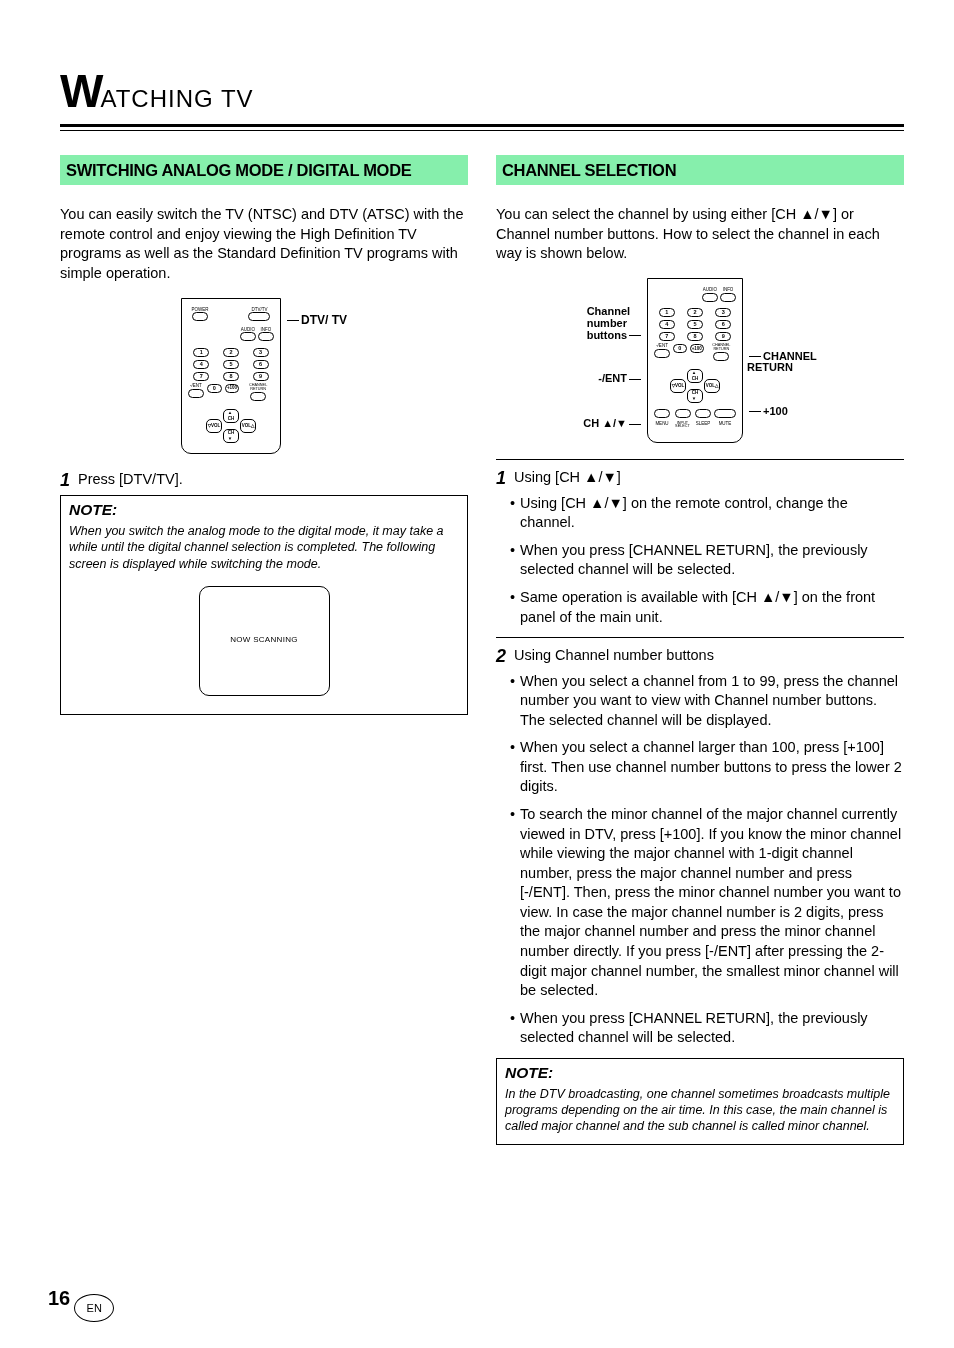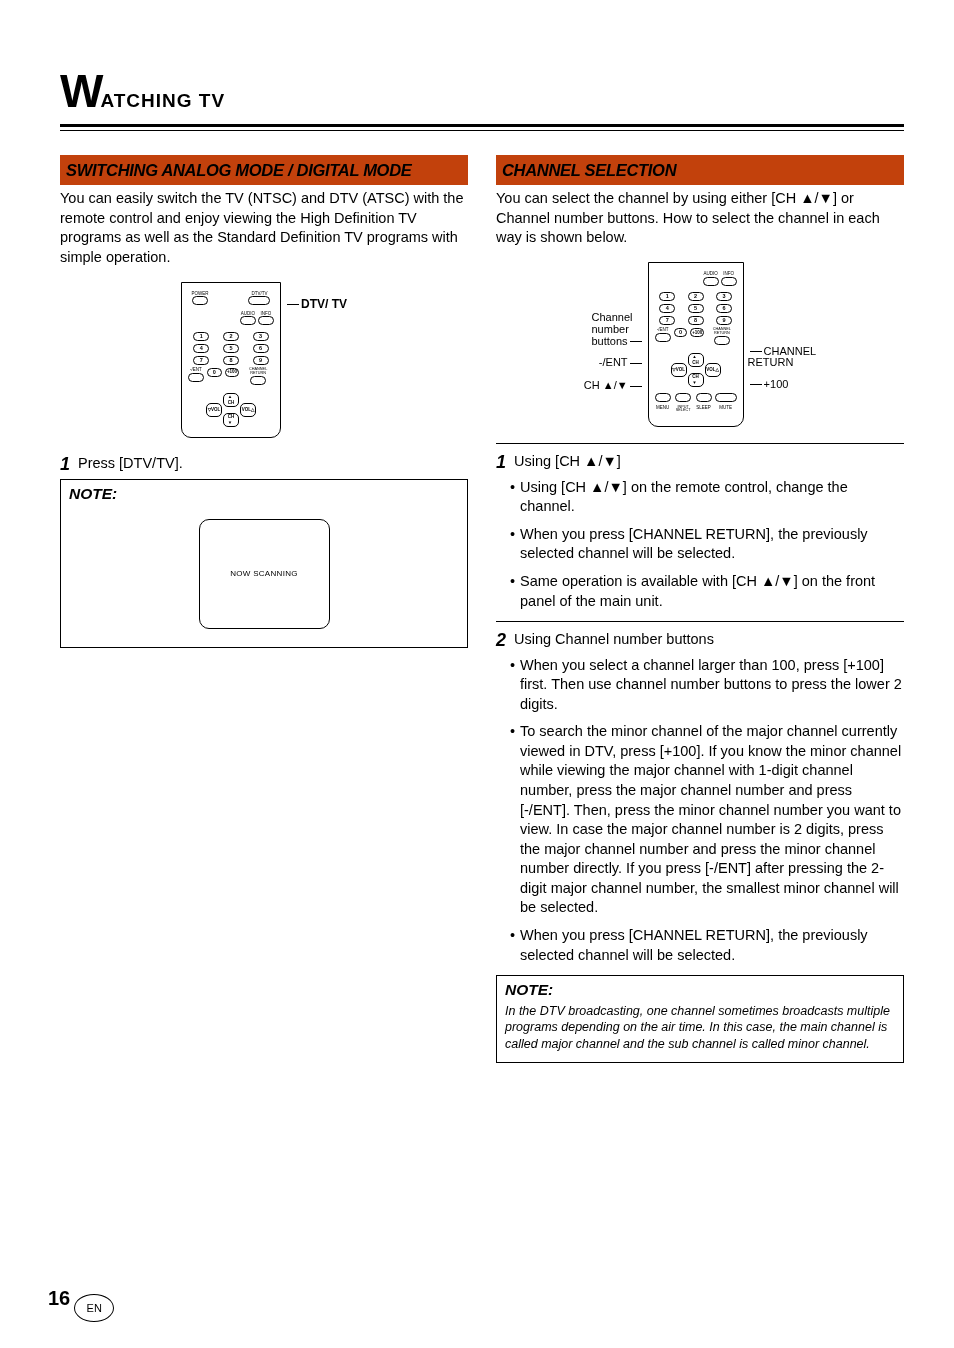--- a/index.html
+++ b/index.html
@@ -16,44 +16,43 @@
   }
   .page-title-wrap { margin-bottom: 6px; }
   .big-w {
     font-size: 46px;
     font-weight: 700;
     letter-spacing: -1px;
     display:inline-block;
     vertical-align: baseline;
   }
   .rest-title {
-    font-size: 19px;
-    font-weight: 700;
+    font-size: 24px;
+    font-weight: 400;
     letter-spacing: 1px;
     display:inline-block;
     vertical-align: baseline;
     margin-left: -2px;
   }
   .title-rule {
     border: none;
     border-top: 3px solid #000;
     border-bottom: 1px solid #000;
     height: 7px;
     margin-top: -4px;
     margin-bottom: 24px;
   }
   .cols { display: flex; gap: 28px; }
   .col { flex: 1 1 0; min-width: 0; }
   .section-head {
-    background: #c2410c;
-    font-style: italic;
+    background: #86efac;
     font-weight: 700;
     font-size: 16.5px;
     padding: 4px 6px;
-    margin-bottom: 4px;
+    margin-bottom: 20px;
     letter-spacing: -0.3px;
   }
   .para { font-size: 14.5px; margin-bottom: 14px; }
   .step {
     display:flex;
     margin: 8px 0 6px 0;
     font-size: 14.5px;
   }
   .step-num {
     font-style: italic;
@@ -149,22 +148,22 @@
     display:flex;align-items:center;justify-content:center;
     background:#fff;
   }
   .cp-up{top:0;left:17px;width:16px;height:14px;}
   .cp-dn{bottom:0;left:17px;width:16px;height:14px;}
   .cp-l{left:0;top:10px;width:16px;height:14px;}
   .cp-r{right:0;top:10px;width:16px;height:14px;}
 
   .remote2 .remote-body{ width:96px; }
   .callouts-left, .callouts-right{
-    display:flex; flex-direction:column; gap:8px;
-    font-size:11px; font-weight:400;
+    display:flex; flex-direction:column; gap:30px;
+    font-size:11px; font-weight:700;
   }
   .callouts-left{ align-items:flex-end; margin-top:16px;}
   .callouts-right{ align-items:flex-start; margin-top:48px;}
   .lead-line{
     display:inline-block;
     border-top:1px solid #000;
     width:12px;
     vertical-align:middle;
     margin: 0 2px;
   }
@@ -243,20 +242,21 @@
     </div>
 
     <div class="step">
       <div class="step-num">1</div>
       <div class="step-body"><span>Press </span><b>[DTV/TV]</b><span>.</span></div>
     </div>
 
 
     <div class="note-box">
       <div class="note-title">NOTE:</div>
+      <div class="note-text">When you switch the analog mode to the digital mode, it may take a while until the digital channel selection is completed. The following screen is displayed while switching the mode.</div>
       <div class="screen-sample">
         <span>NOW SCANNING</span>
       </div>
     </div>
   </div>
 
   <div class="col">
     <div class="section-head">CHANNEL SELECTION</div>
     <p class="para">
       <span>You can select the channel by using either </span><b>[CH ▲/▼]</b><span> or </span><b>Channel number</b><span> buttons. How to select the channel in each way is shown below.</span>
@@ -328,20 +328,21 @@
       <li><span>Same operation is available with </span><b>[CH ▲/▼]</b><span> on the front panel of the main unit.</span></li>
     </ul>
 
     <hr class="thin-rule">
 
     <div class="step">
       <div class="step-num">2</div>
       <div class="step-body"><span>Using </span><b>Channel number</b><span> buttons</span></div>
     </div>
     <ul class="bullets">
+      <li><span>When you select a channel from 1 to 99, press the channel number you want to view with </span><b>Channel number</b><span> buttons. The selected channel will be displayed.</span></li>
       <li><span>When you select a channel larger than 100, press </span><b>[+100]</b><span> first. Then use </span><b>channel number</b><span> buttons to press the lower 2 digits.</span></li>
       <li><span>To search the minor channel of the major channel currently viewed in DTV, press </span><b>[+100]</b><span>. If you know the minor channel while viewing the major channel with 1-digit channel number, press the major channel number and press </span><b>[-/ENT]</b><span>. Then, press the minor channel number you want to view. In case the major channel number is 2 digits, press the major channel number and press the minor channel number directly. If you press </span><b>[-/ENT]</b><span> after pressing the 2-digit major channel number, the smallest minor channel will be selected.</span></li>
       <li><span>When you press </span><b>[CHANNEL RETURN]</b><span>, the previously selected channel will be selected.</span></li>
     </ul>
 
     <div class="note-box">
       <div class="note-title">NOTE:</div>
       <div class="note-text">In the DTV broadcasting, one channel sometimes broadcasts multiple programs depending on the air time. In this case, the main channel is called major channel and the sub channel is called minor channel.</div>
     </div>
   </div>

